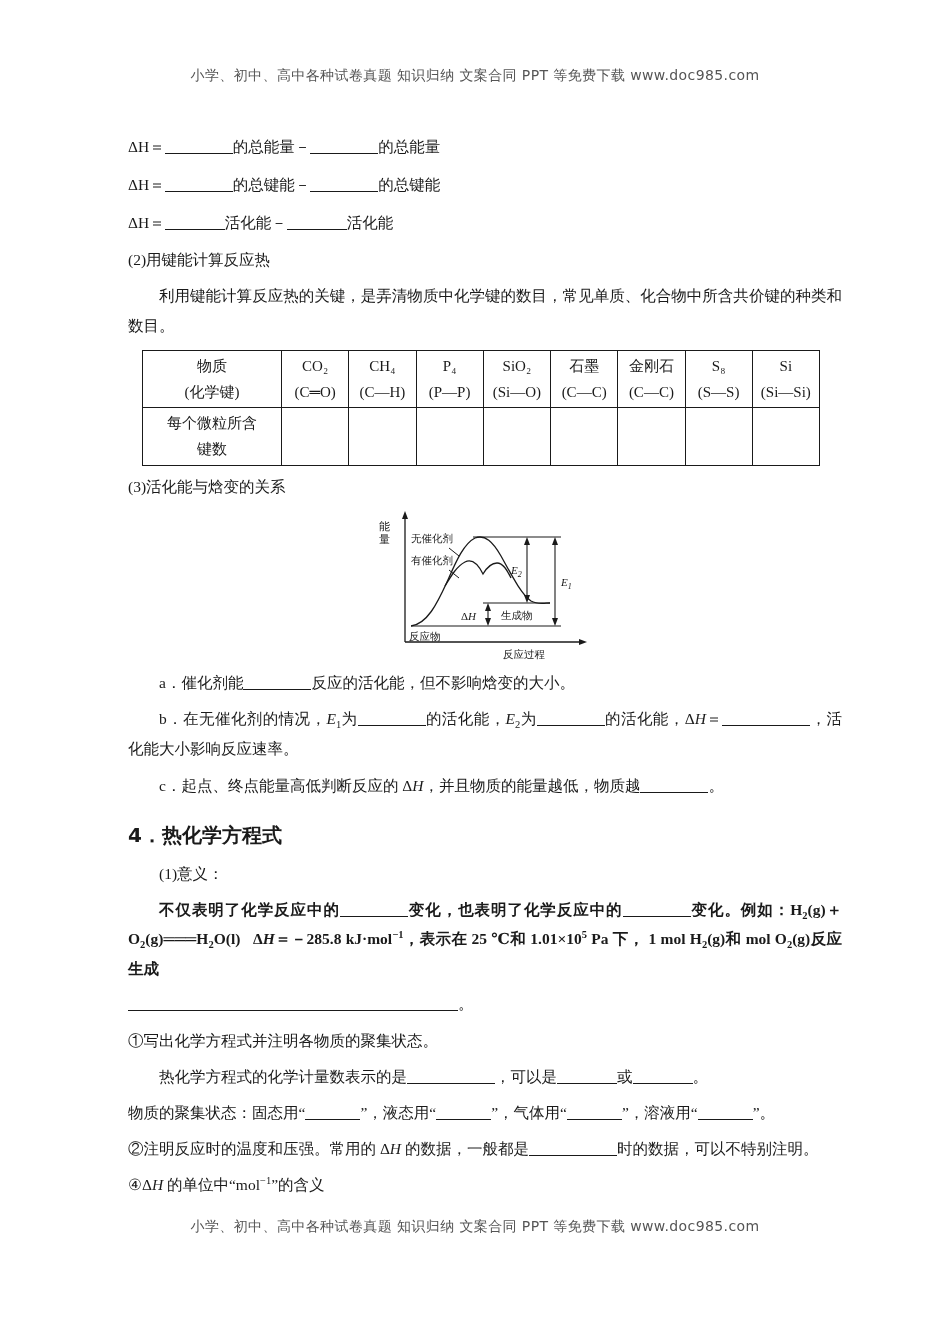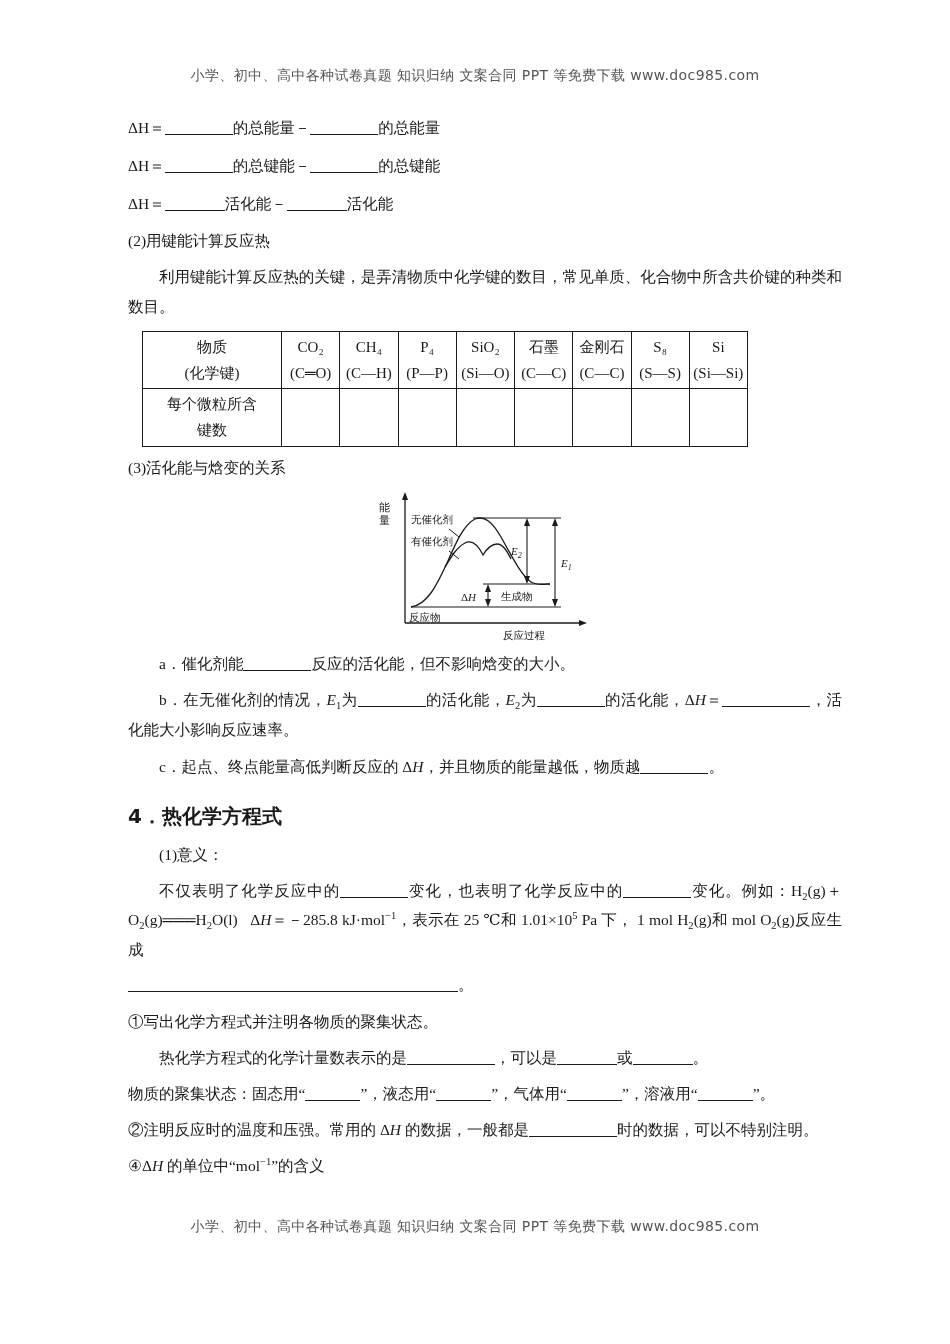--- a/index.html
+++ b/index.html
@@ -31,32 +31,32 @@
     font-size: 14px;
     color: #555;
     letter-spacing: .4px;
   }
   .wm-top { top: 67px; }
   .wm-bottom { top: 1218px; }
 
   .content {
     position: absolute;
     left: 128px;
-    top: 112px;
+    top: 131px;
     width: 714px;
   }
 
   .line {
     margin: 0 0 6px 0;
     line-height: 1.95;
     text-align: justify;
     text-justify: inter-ideograph;
   }
   .indent { text-indent: 2em; }
-  .tight { line-height: 1.9; }
+  .tight { line-height: 1.9; font-weight: bold; }
 
   .formula-line {
     margin: 0 0 7px 0;
     line-height: 2.0;
   }
 
   i.var { font-style: italic; }
 
   .blk {
     display: inline-block;
@@ -81,21 +81,21 @@
     font-weight: bold;
     font-size: 20px;
     text-indent: 0;
     line-height: 1.8;
   }
 
   
   table.bonds {
     border-collapse: collapse;
     margin: 8px 0 6px 14px;
-    width: 606px;
+    width: 678px;
     table-layout: fixed;
   }
   table.bonds td {
     border: 1px solid #1a1a1a;
     text-align: center;
     font-size: 15px;
     padding: 2px 1px;
     line-height: 1.75;
     vertical-align: middle;
   }

